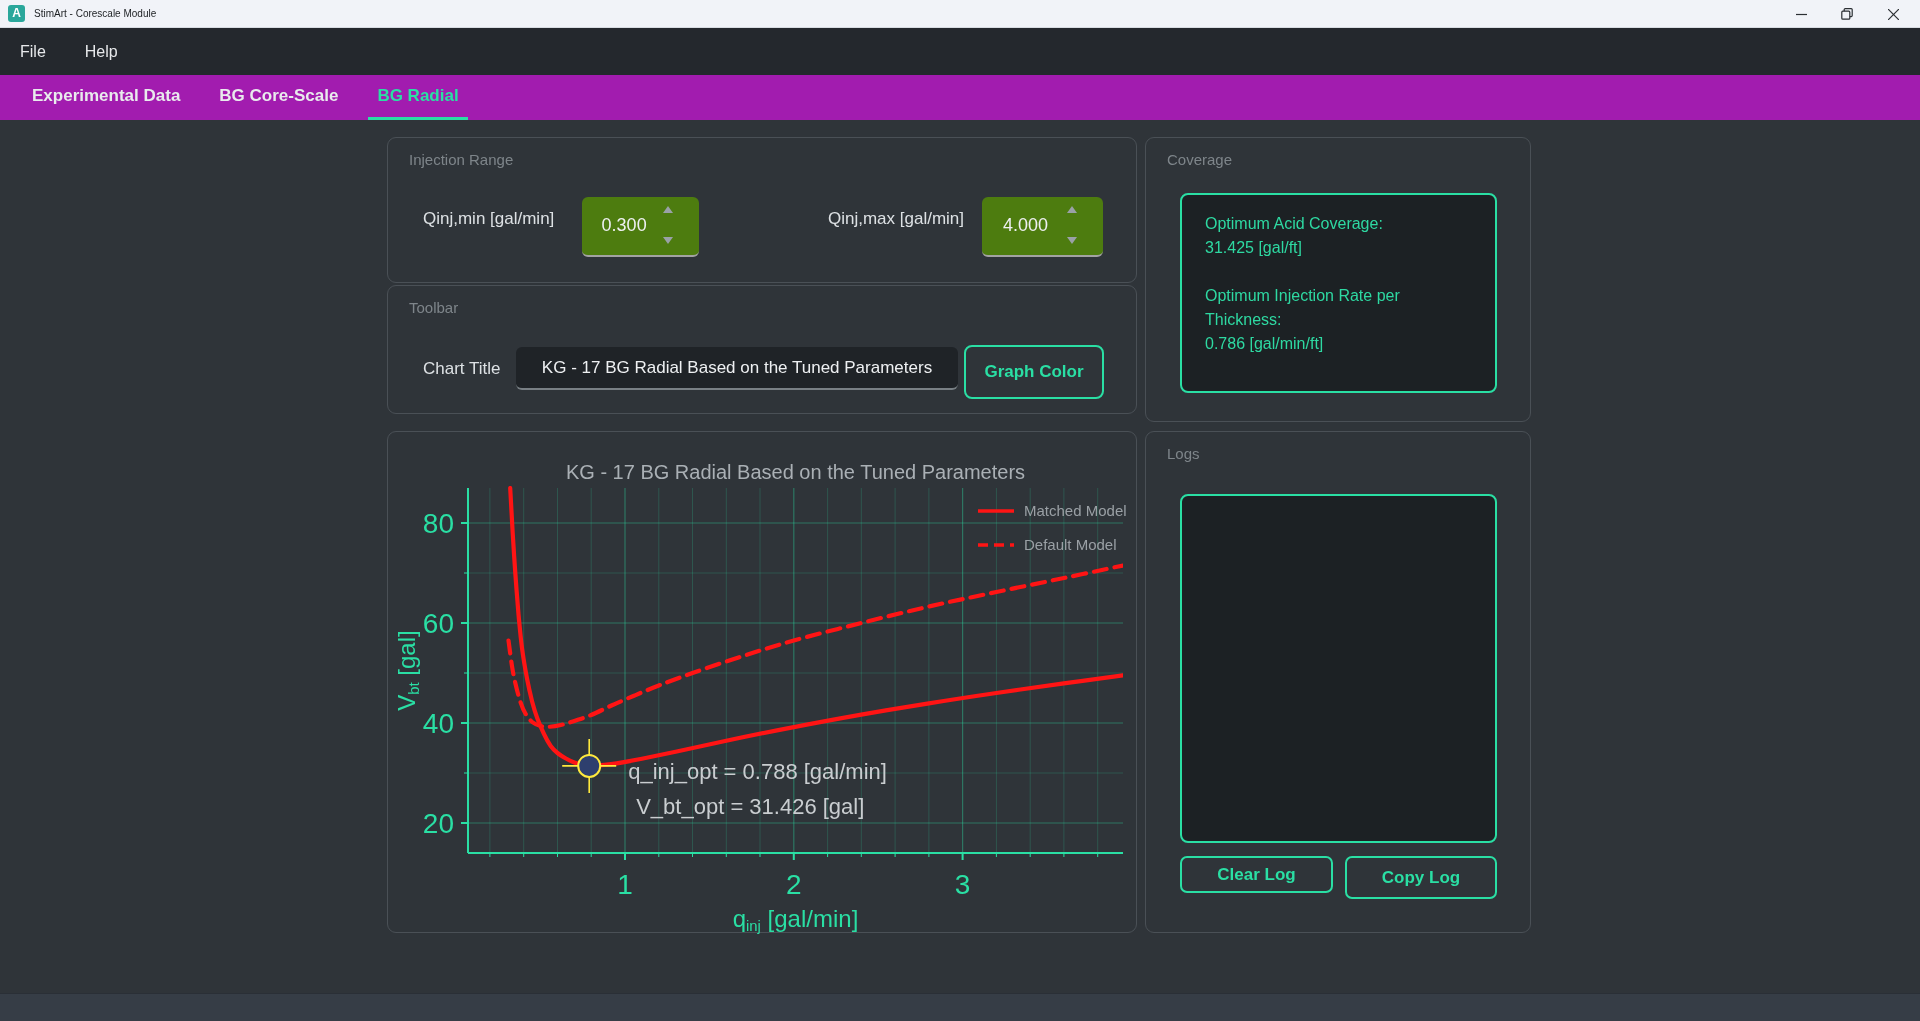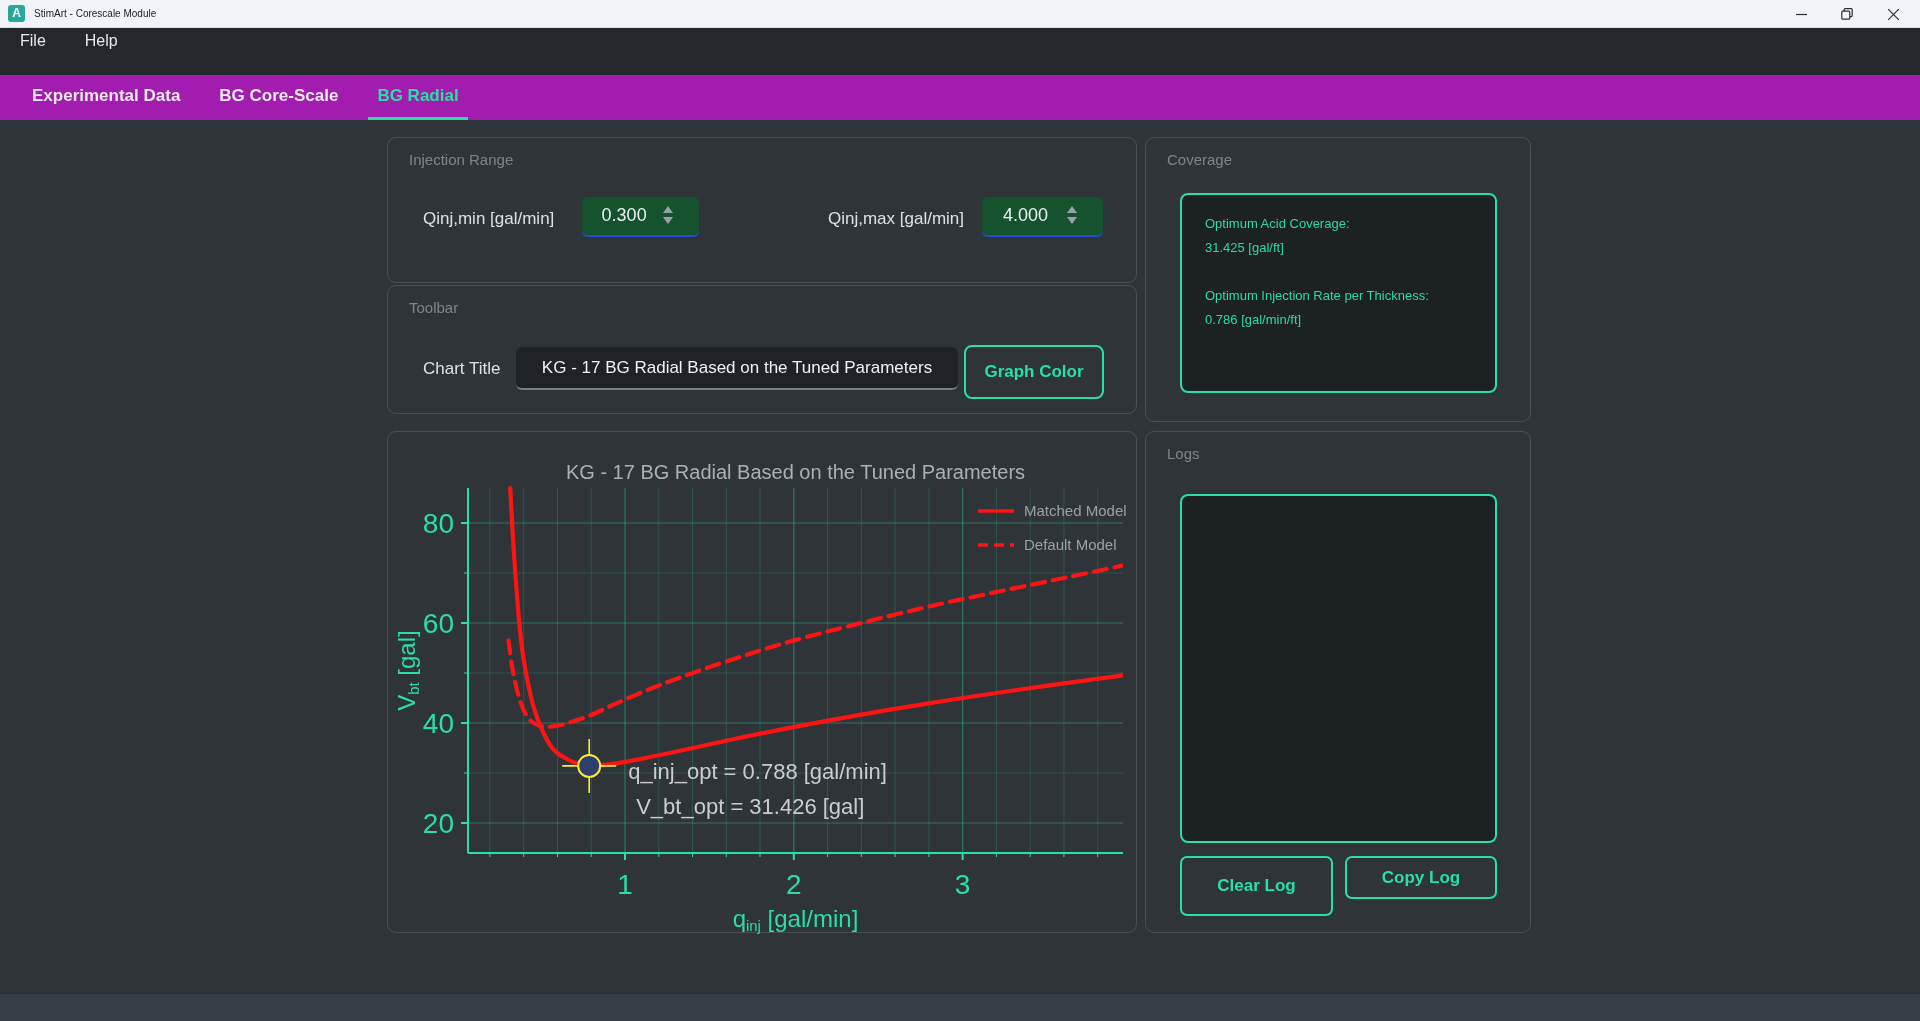--- a/index.html
+++ b/index.html
@@ -23,21 +23,21 @@
     text-align:center; flex:0 0 auto;
   }
   .win-title { margin-left:9px; font-size:10px; color:#1c1f22; }
   .win-controls { position:absolute; right:4px; top:0; height:28px; display:flex; }
   .win-btn { width:46px; height:28px; display:flex; align-items:center; justify-content:center; color:#2b2f33; }
   .win-btn svg { display:block; }
 
   
   .menubar {
     position:absolute; top:28px; left:0; width:1920px; height:47px;
-    background:#24282d; display:flex; padding-left:14px; gap:27px;
+    background:#24282d; display:flex; align-items:center; padding-left:14px; gap:27px;
   }
   .menu-item { color:#e7e9eb; font-size:16px; padding:4px 6px; }
 
   
   .tabbar {
     position:absolute; top:75px; left:0; width:1920px; height:45px;
     display:flex; align-items:stretch; padding-left:23px; gap:21px;
     background:#a21caf;
   }
   .tab {
@@ -60,22 +60,22 @@
   .g-injection { left:387px; top:137px;  width:750px; height:146px; }
   .g-toolbar   { left:387px; top:285px;  width:750px; height:129px; }
   .g-chart     { left:387px; top:431px;  width:750px; height:502px; }
   .g-comments  { left:1145px; top:137px; width:386px; height:285px; }
   .g-logs      { left:1145px; top:431px; width:386px; height:502px; }
 
   .field-label { position:absolute; font-size:17px; color:#dde1e4; line-height:44px; height:44px; }
 
   
   .spinbox {
-    position:absolute; height:40px; background:#14532d; border-radius:6px;
-    border-bottom:2px solid #1d4ed8;
+    position:absolute; height:60px; background:#4d7c0f; border-radius:6px;
+    border-bottom:2px solid #a3a3a3;
   }
   .spin-value {
     position:absolute; left:0; top:0; bottom:2px; width:72%;
     display:flex; align-items:center; justify-content:center;
     color:#eef0f2; font-size:18px;
   }
   .spin-arrows { position:absolute; right:24px; top:0; height:100%; width:14px; }
   .spin-up, .spin-down { position:absolute; left:2px; width:0; height:0; border-left:5px solid transparent; border-right:5px solid transparent; }
   .spin-up   { top:9px;    border-bottom:7px solid #9aa1a7; }
   .spin-down { bottom:11px; border-top:7px solid #9aa1a7; }
@@ -99,31 +99,31 @@
     color:#2adfa4; font-weight:bold; font-size:17px; font-family:"Liberation Sans", sans-serif;
     display:flex; align-items:center; justify-content:center;
   }
   .btn-graphcolor { left:576px; top:59px; width:140px; height:54px; }
 
   
   .comments-box {
     position:absolute; left:34px; top:55px; width:317px; height:200px;
     background:#1c2124; border:2px solid #2adfa4; border-radius:8px;
     padding:17px 22px 14px 23px;
-    color:#2ed9a2; font-size:13px; line-height:24px;
+    color:#2ed9a2; font-size:16px; line-height:24px;
     white-space:pre-line;
   }
 
   
   .log-box {
     position:absolute; left:34px; top:62px; width:317px; height:349px;
     background:#1c2124; border:2px solid #2adfa4; border-radius:8px;
     color:#2ed9a2; font-size:15px; padding:10px; white-space:pre-line;
   }
-  .btn-clearlog { left:34px;  top:424px; width:153px; height:60px; border-radius:7px; }
+  .btn-clearlog { left:34px;  top:424px; width:153px; height:37px; border-radius:7px; }
   .btn-copylog  { left:199px; top:424px; width:152px; height:43px; border-radius:7px; }
 
   
   .chart-svg { position:absolute; left:0; top:0; width:750px; height:502px; }
 
   
   .statusbar {
     position:absolute; left:0; bottom:0; width:1920px; height:28px;
     background:#363d46; border-top:1px solid #2a2f36;
   }

